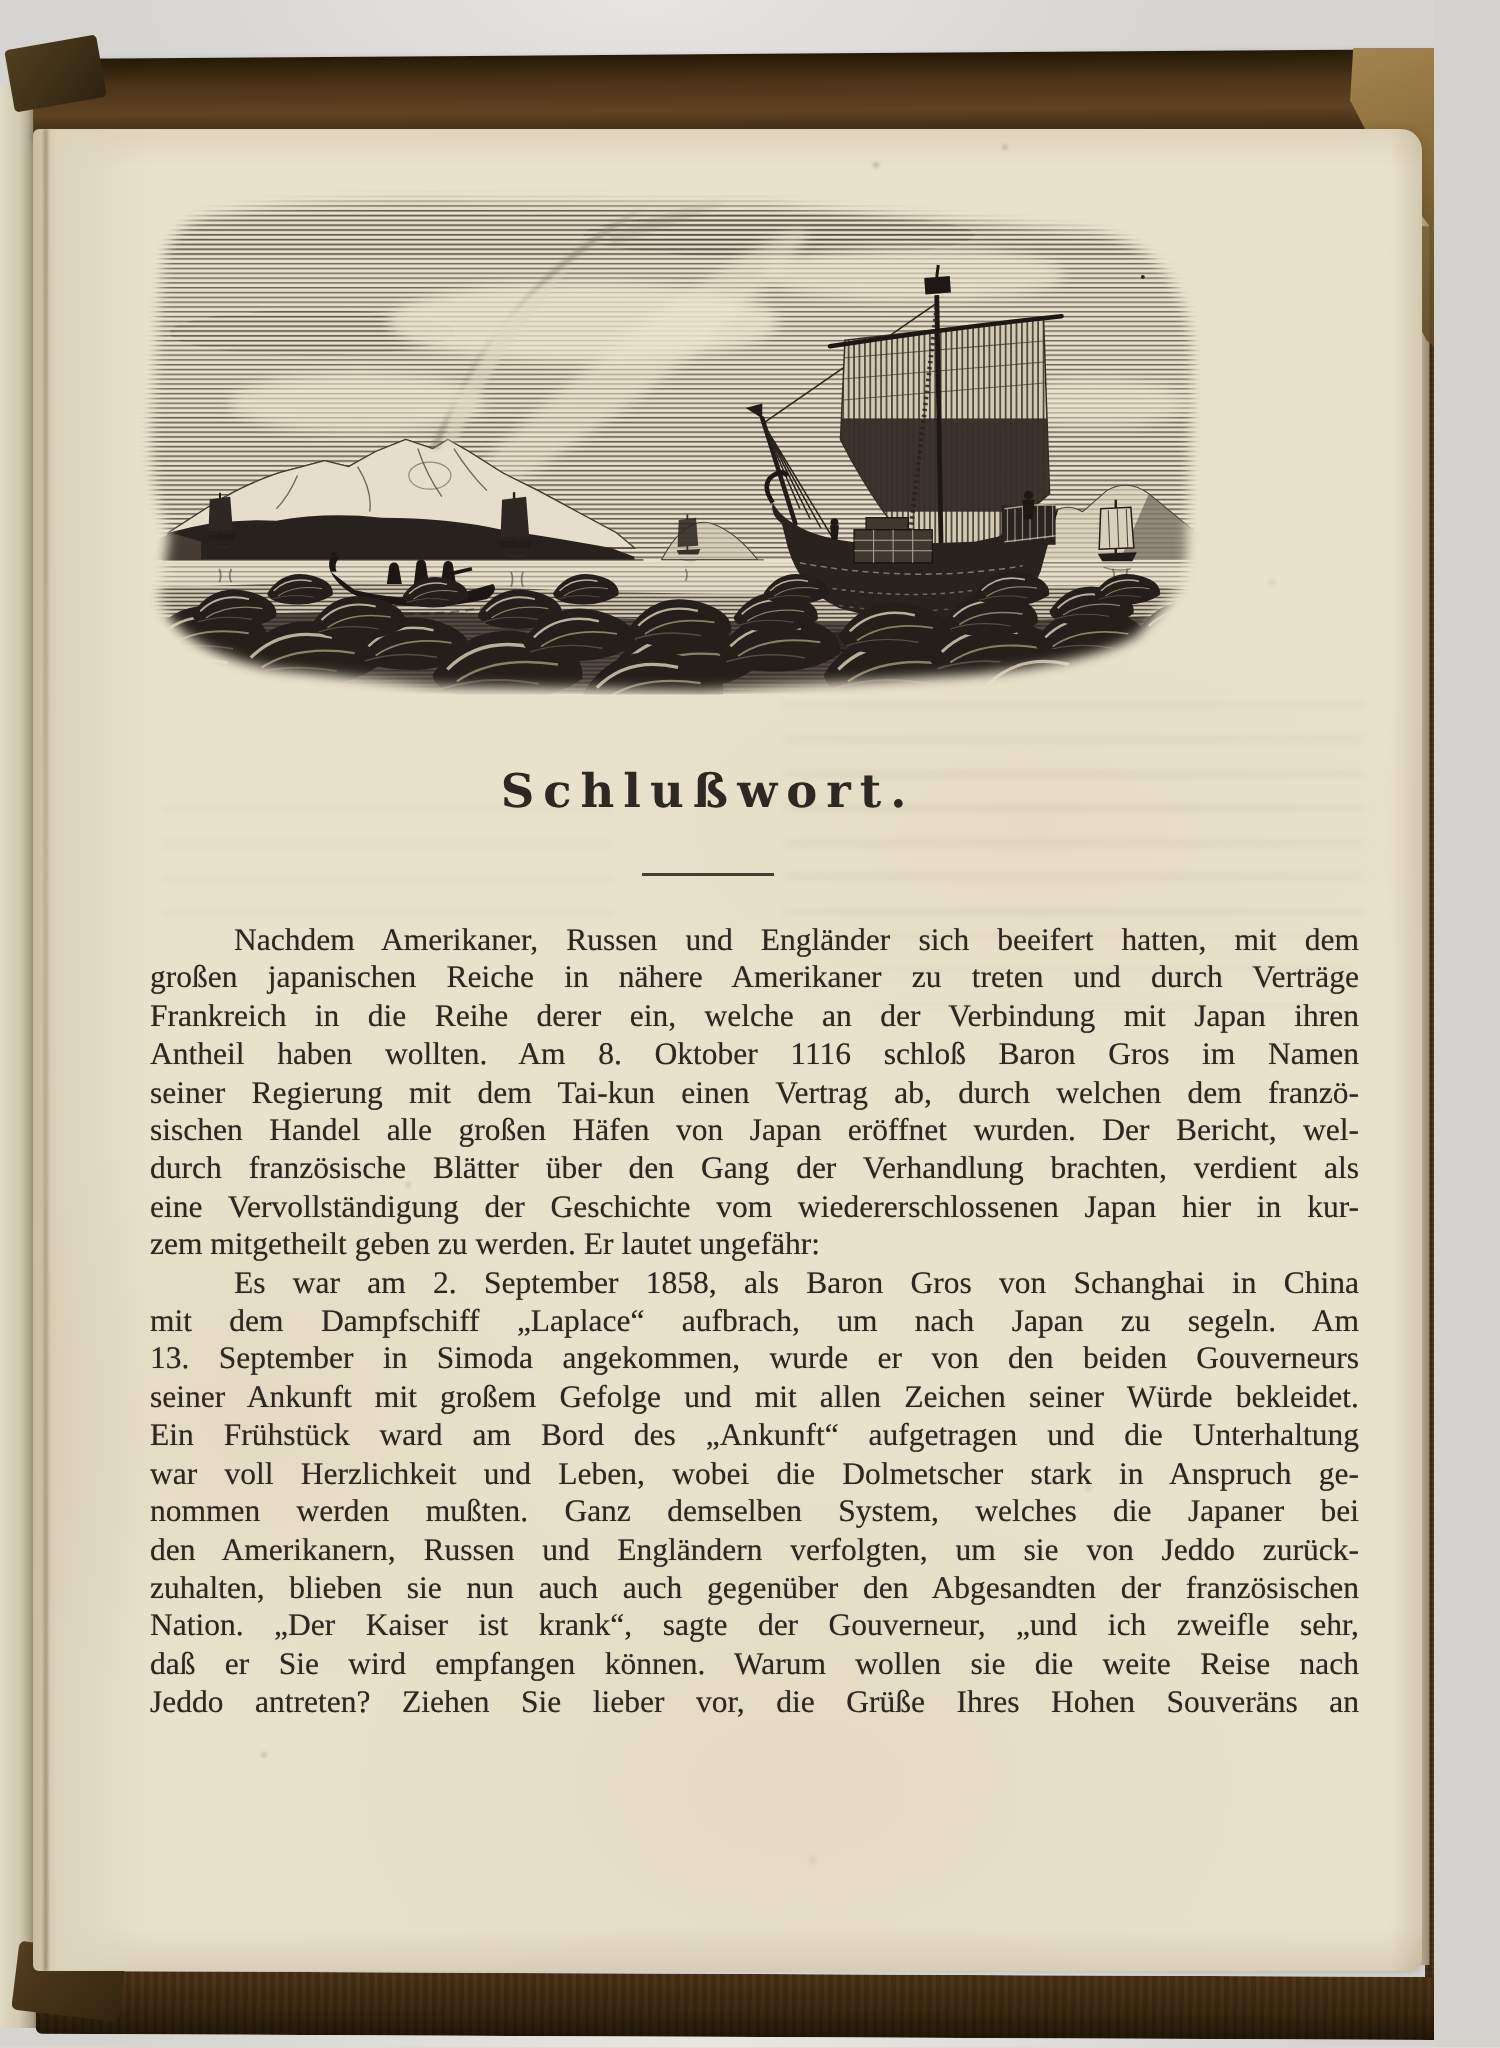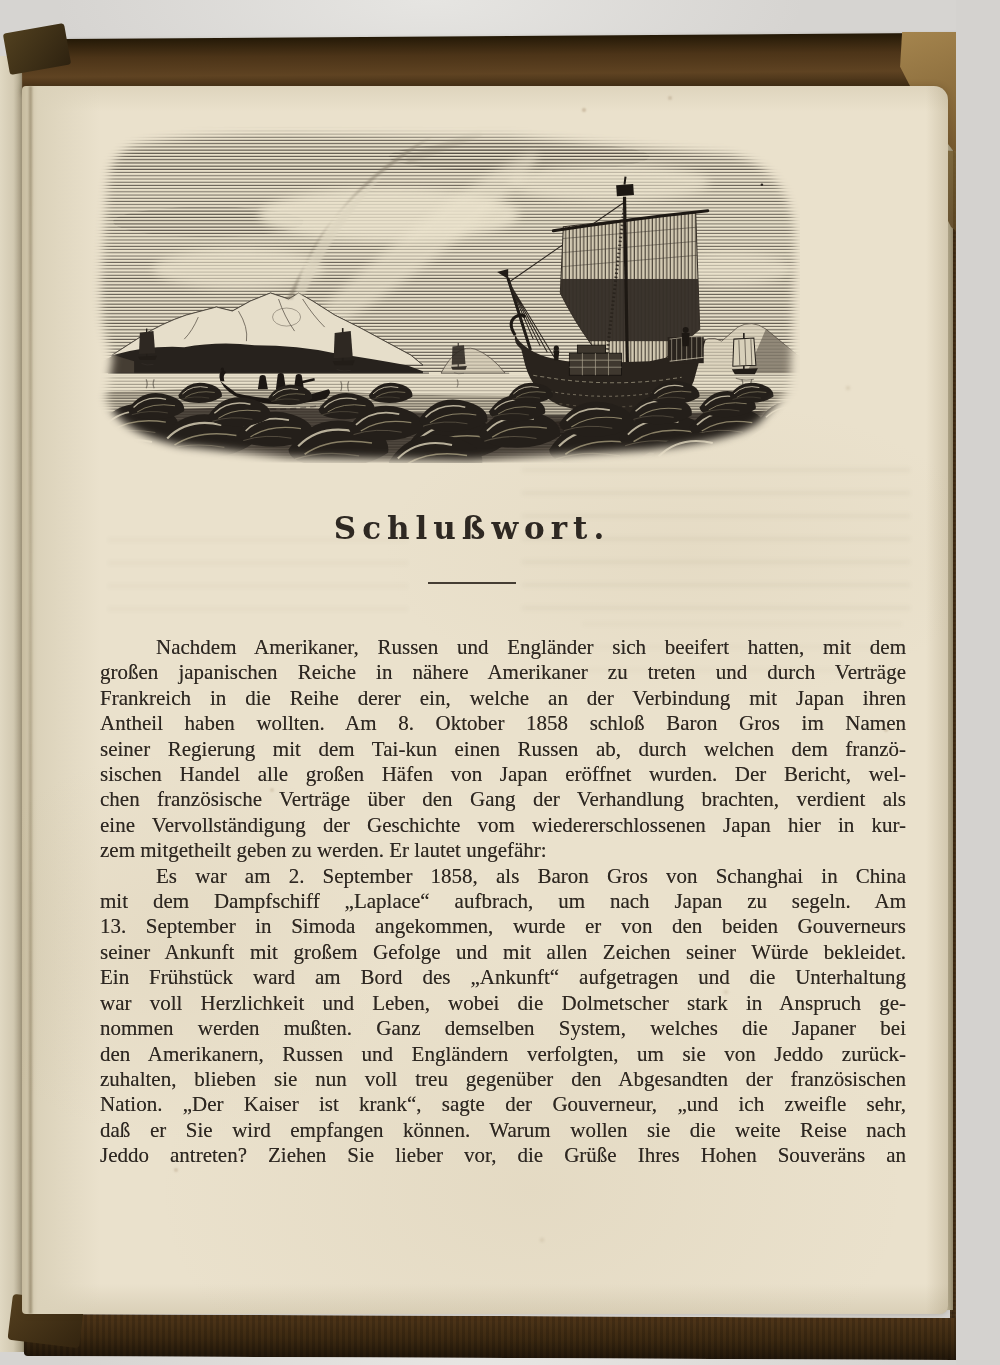--- a/index.html
+++ b/index.html
@@ -60,21 +60,21 @@
     box-shadow:0 0 6px rgba(60,45,20,.25);}
   .crease{position:absolute;left:7px;top:0;width:3px;height:100%;
     background:linear-gradient(180deg, rgba(110,95,65,.45), rgba(110,95,65,.25) 40%, rgba(110,95,65,.5));
     filter:blur(1px);}
   .engraving{position:absolute;left:66px;top:40px;width:712px;height:337px;margin:0;}
   .heading{position:absolute;left:0;top:424px;width:900px;margin:0;text-align:center;
     font-family:"DejaVu Serif","Liberation Serif",serif;font-size:31px;font-weight:bold;
     letter-spacing:6px;color:#2e2822;}
   .rule{position:absolute;left:406px;top:496px;width:88px;height:2px;background:#453d33;}
   .textblock{position:absolute;left:78px;top:528px;width:806px;
-    font-size:21px;line-height:25.4px;color:#2d2721;margin-top:21px;}
+    font-size:21px;line-height:25.4px;color:#2d2721;}
   .text-line{text-align:justify;text-align-last:justify;white-space:normal;
     text-shadow:0 0 .5px rgba(45,39,33,.55);}
   .text-line.first-line{text-indent:56px;}
   .text-line.last-line{text-align-last:left;}
   
   .ghost{position:absolute;filter:blur(2px);opacity:.55;pointer-events:none;
     background:repeating-linear-gradient(180deg, rgba(125,112,88,.14) 0 4px, rgba(0,0,0,0) 4px 23px);}
   .ghost1{left:500px;top:382px;width:388px;height:150px;}
   .ghost2{left:86px;top:452px;width:300px;height:78px;opacity:.4;}
   .ghost3{left:560px;top:536px;width:320px;height:60px;opacity:.3;}
@@ -303,36 +303,36 @@
     </figure>
 
     <h1 class="heading">Schlußwort.</h1>
     <div class="rule"></div>
 
     <div class="textblock">
       <div class="paragraph">
           <div class="text-line first-line">Nachdem Amerikaner, Russen und Engländer sich beeifert hatten, mit dem</div>
           <div class="text-line">großen japanischen Reiche in nähere Amerikaner zu treten und durch Verträge</div>
           <div class="text-line">Frankreich in die Reihe derer ein, welche an der Verbindung mit Japan ihren</div>
-          <div class="text-line">Antheil haben wollten.  Am 8. Oktober 1858 schloß Baron Gros im Namen</div>
-          <div class="text-line">seiner Regierung mit dem Tai-kun einen Russen ab, durch welchen dem franzö-</div>
+          <div class="text-line">Antheil haben wollten.  Am 8. Oktober 1116 schloß Baron Gros im Namen</div>
+          <div class="text-line">seiner Regierung mit dem Tai-kun einen Vertrag ab, durch welchen dem franzö-</div>
           <div class="text-line">sischen Handel alle großen Häfen von Japan eröffnet wurden.  Der Bericht, wel-</div>
-          <div class="text-line">chen französische Verträge über den Gang der Verhandlung brachten, verdient als</div>
+          <div class="text-line">durch französische Blätter über den Gang der Verhandlung brachten, verdient als</div>
           <div class="text-line">eine Vervollständigung der Geschichte vom wiedererschlossenen Japan hier in kur-</div>
           <div class="text-line last-line">zem mitgetheilt geben zu werden.  Er lautet ungefähr:</div>
         </div>
       <div class="paragraph">
           <div class="text-line first-line">Es war am 2. September 1858, als Baron Gros von Schanghai in China</div>
           <div class="text-line">mit dem Dampfschiff „Laplace“ aufbrach, um nach Japan zu segeln.  Am</div>
           <div class="text-line">13. September in Simoda angekommen, wurde er von den beiden Gouverneurs</div>
           <div class="text-line">seiner Ankunft mit großem Gefolge und mit allen Zeichen seiner Würde bekleidet.</div>
           <div class="text-line">Ein Frühstück ward am Bord des „Ankunft“ aufgetragen und die Unterhaltung</div>
           <div class="text-line">war voll Herzlichkeit und Leben, wobei die Dolmetscher stark in Anspruch ge-</div>
           <div class="text-line">nommen werden mußten.  Ganz demselben System, welches die Japaner bei</div>
           <div class="text-line">den Amerikanern, Russen und Engländern verfolgten, um sie von Jeddo zurück-</div>
-          <div class="text-line">zuhalten, blieben sie nun voll treu gegenüber den Abgesandten der französischen</div>
+          <div class="text-line">zuhalten, blieben sie nun auch auch gegenüber den Abgesandten der französischen</div>
           <div class="text-line">Nation.  „Der Kaiser ist krank“, sagte der Gouverneur, „und ich zweifle sehr,</div>
           <div class="text-line">daß er Sie wird empfangen können.  Warum wollen sie die weite Reise nach</div>
           <div class="text-line">Jeddo antreten?  Ziehen Sie lieber vor, die Grüße Ihres Hohen Souveräns an</div>
         </div>
     </div>
   </div>
 </div>
 
 </body></html>

